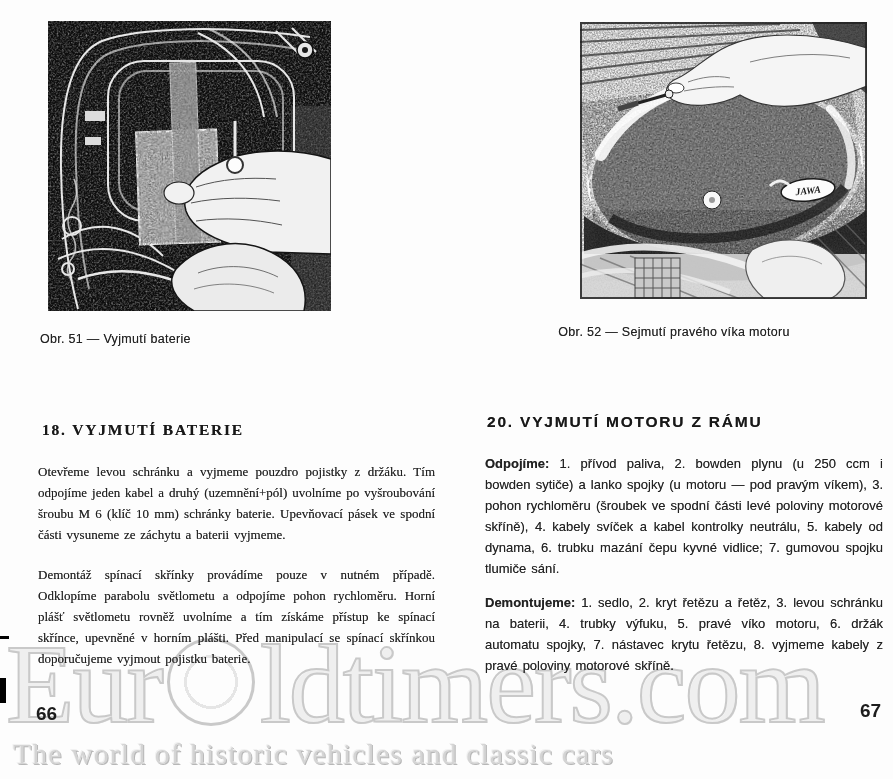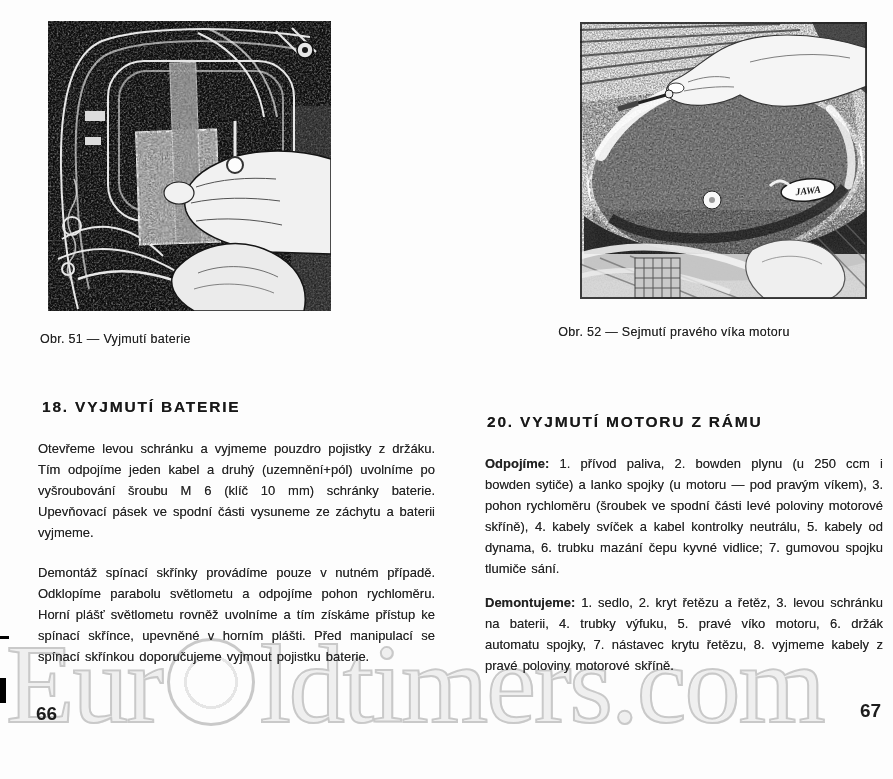--- a/index.html
+++ b/index.html
@@ -31,21 +31,21 @@
   .col{position:absolute;z-index:2;color:#1f1f1f;}
   .heading{font-size:15.5px;font-weight:bold;letter-spacing:1.8px;color:#181818;
            text-shadow:0 0 .4px rgba(0,0,0,.55);}
   .para{font-size:13px;line-height:21px;text-align:justify;word-spacing:1.5px;
         color:#222;text-shadow:0 0 .35px rgba(0,0,0,.5);}
   .para b{font-weight:bold;}
   .caption{position:absolute;z-index:2;font-size:12.5px;letter-spacing:.3px;color:#222;
            text-shadow:0 0 .35px rgba(0,0,0,.5);}
   .pagenum{position:absolute;z-index:2;font-size:19px;font-weight:700;color:#1d1d1d;}
 
-  #left-col{left:38px;top:398px;width:397px;}
+  #left-col{left:38px;top:421px;width:397px;font-family:Liberation Serif, serif;}
   #left-col .heading{margin:0 0 0 4px;}
   #p18{margin-top:22px;}
   #h19{margin-top:32px;}
   #p19{margin-top:19px;}
 
   #right-col{left:485px;top:413px;width:398px;}
   #right-col .heading{margin:0 0 12px 2px;}
   #p20a{margin-top:22px;}
   #p20b{margin-top:11px;}
   #p20c{margin-top:11px;}
@@ -65,20 +65,21 @@
   .artifact{position:absolute;background:#000;z-index:3;}
   #art1{left:0;top:678px;width:6px;height:25px;}
   #art2{left:0;top:636px;width:9px;height:3px;}
 </style>
 </head>
 <body>
 
 <div class="scan">
 
   <div class="wm-main"><span>Eur</span><span class="wm-wheel"></span><span>ldtimers.com</span></div>
+  <div class="wm-tagline">The world of historic vehicles and classic cars</div>
 
   <div class="figure" id="fig51">
     <svg width="283" height="290" viewBox="0 0 283 290" xmlns="http://www.w3.org/2000/svg">
       <defs>
         <filter id="fwhite" x="0%" y="0%" width="100%" height="100%">
           <feTurbulence type="fractalNoise" baseFrequency="0.55" numOctaves="2" seed="7" stitchTiles="stitch"></feTurbulence>
           <feColorMatrix type="matrix" values="0 0 0 0 1  0 0 0 0 1  0 0 0 0 1  0.9 0.9 0.9 0 -1.2"></feColorMatrix>
         </filter>
         <filter id="fdark" x="0%" y="0%" width="100%" height="100%">
           <feTurbulence type="fractalNoise" baseFrequency="0.6" numOctaves="2" seed="11" stitchTiles="stitch"></feTurbulence>

